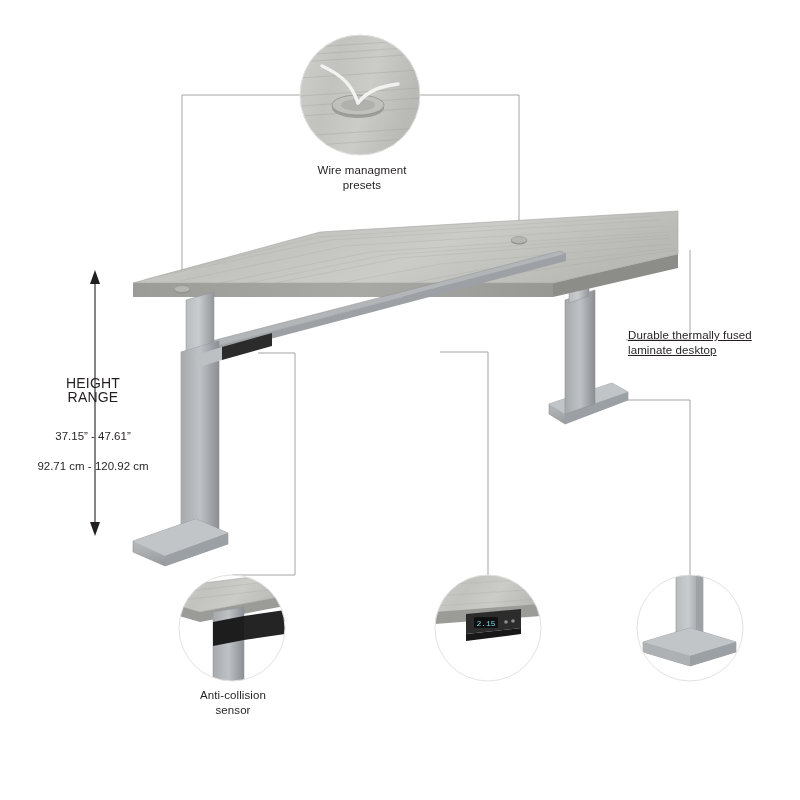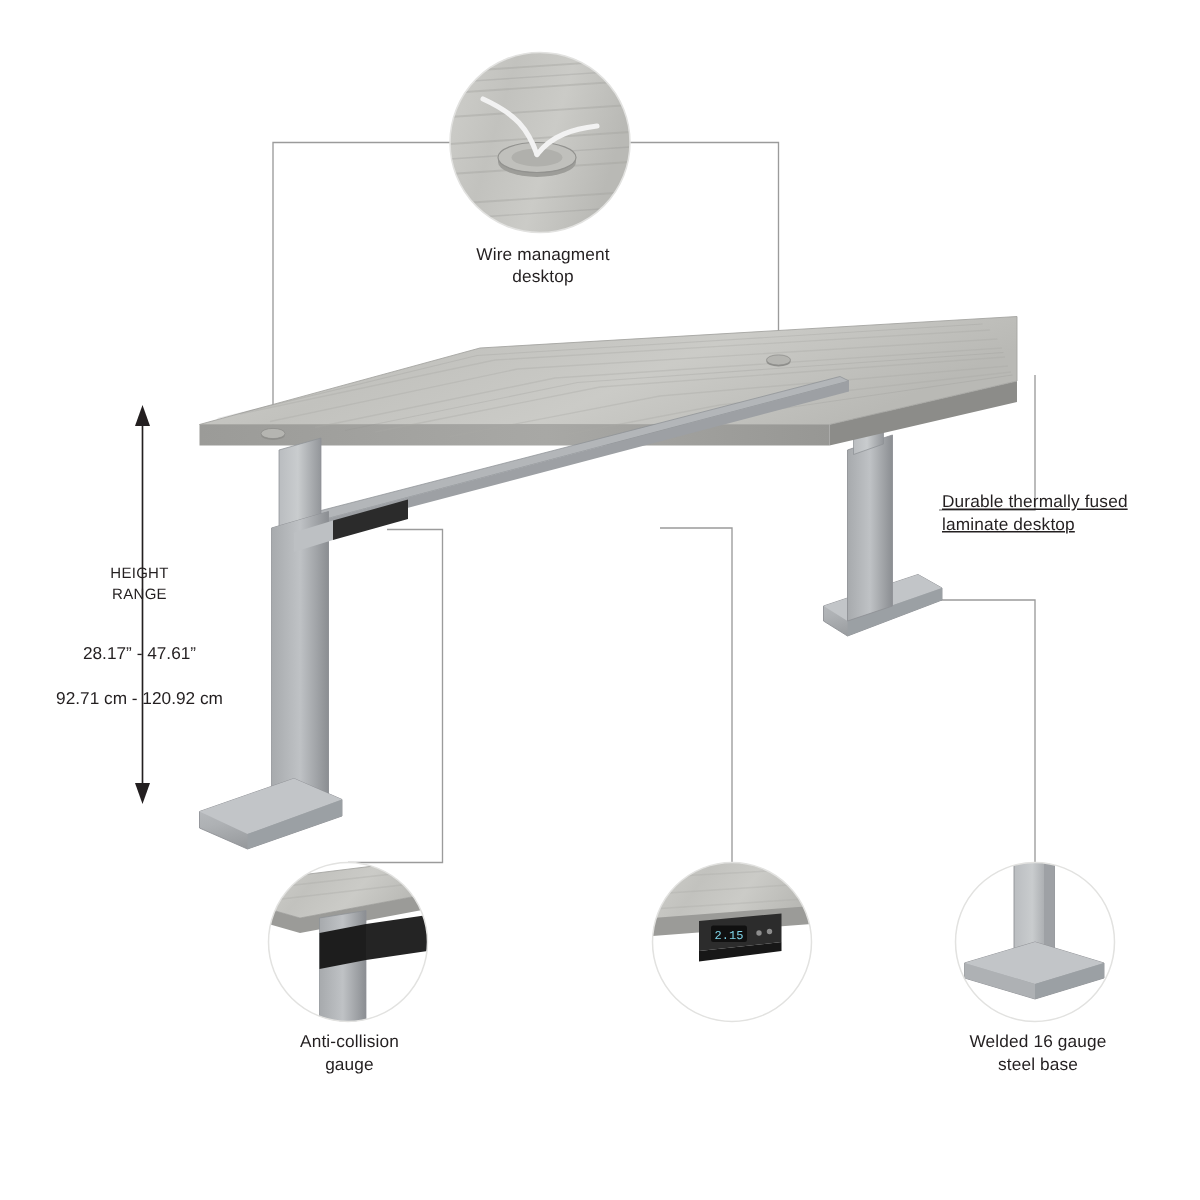--- a/index.html
+++ b/index.html
@@ -38,21 +38,21 @@
   .lbl-center { text-align: center; }
   .lbl-left { text-align: left; text-decoration: underline; }
   .height-block {
     position: absolute;
     left: 28px;
     top: 376px;
     width: 130px;
     text-align: center;
   }
   .height-title {
-    font-size: 10px;
+    font-size: 14px;
     line-height: 14px;
     white-space: pre-line;
     letter-spacing: 0.2px;
   }
   .height-values {
     margin-top: 10px;
     font-size: 11.5px;
     line-height: 15px;
     white-space: pre-line;
   }
@@ -275,34 +275,32 @@
         <path d="M643 642 L690 628 L736 642 L736 652 L690 666 L643 652 Z" fill="url(#footGrad)" stroke="#8e9195" stroke-width="0.6"></path>
         <path d="M643 642 L690 628 L736 642 L690 656 Z" fill="#c2c5c8"></path>
         <path d="M690 656 L736 642 L736 652 L690 666 Z" fill="#9ba0a4"></path>
         <path d="M643 642 L690 656 L690 666 L643 652 Z" fill="#aeb1b4"></path>
       </g>
       <circle cx="690" cy="628" r="53" fill="none" stroke="#e2e2e0" stroke-width="1"></circle>
     </g>
   </svg>
 
   <div class="callout-label lbl-center" style="left:287px; top:163px; width:150px;">Wire managment
-desktop</div>
+presets</div>
 
   <div class="callout-label lbl-left" style="left:628px; top:328px; width:165px;">Durable thermally fused
 laminate desktop</div>
 
   <div class="callout-label lbl-center" style="left:162px; top:688px; width:142px;">Anti-collision
-gauge</div>
-
-
-  <div class="callout-label lbl-center" style="left:618px; top:688px; width:148px;">Welded 16 gauge
-steel base</div>
+sensor</div>
+
+
 
   <div class="height-block">
     <div class="height-title">HEIGHT
 RANGE</div>
     <div class="height-values">
-      <div>28.17” - 47.61”</div>
+      <div>37.15” - 47.61”</div>
       <div>92.71 cm - 120.92 cm</div>
     </div>
   </div>
 
 </div>
 
 </body></html>

